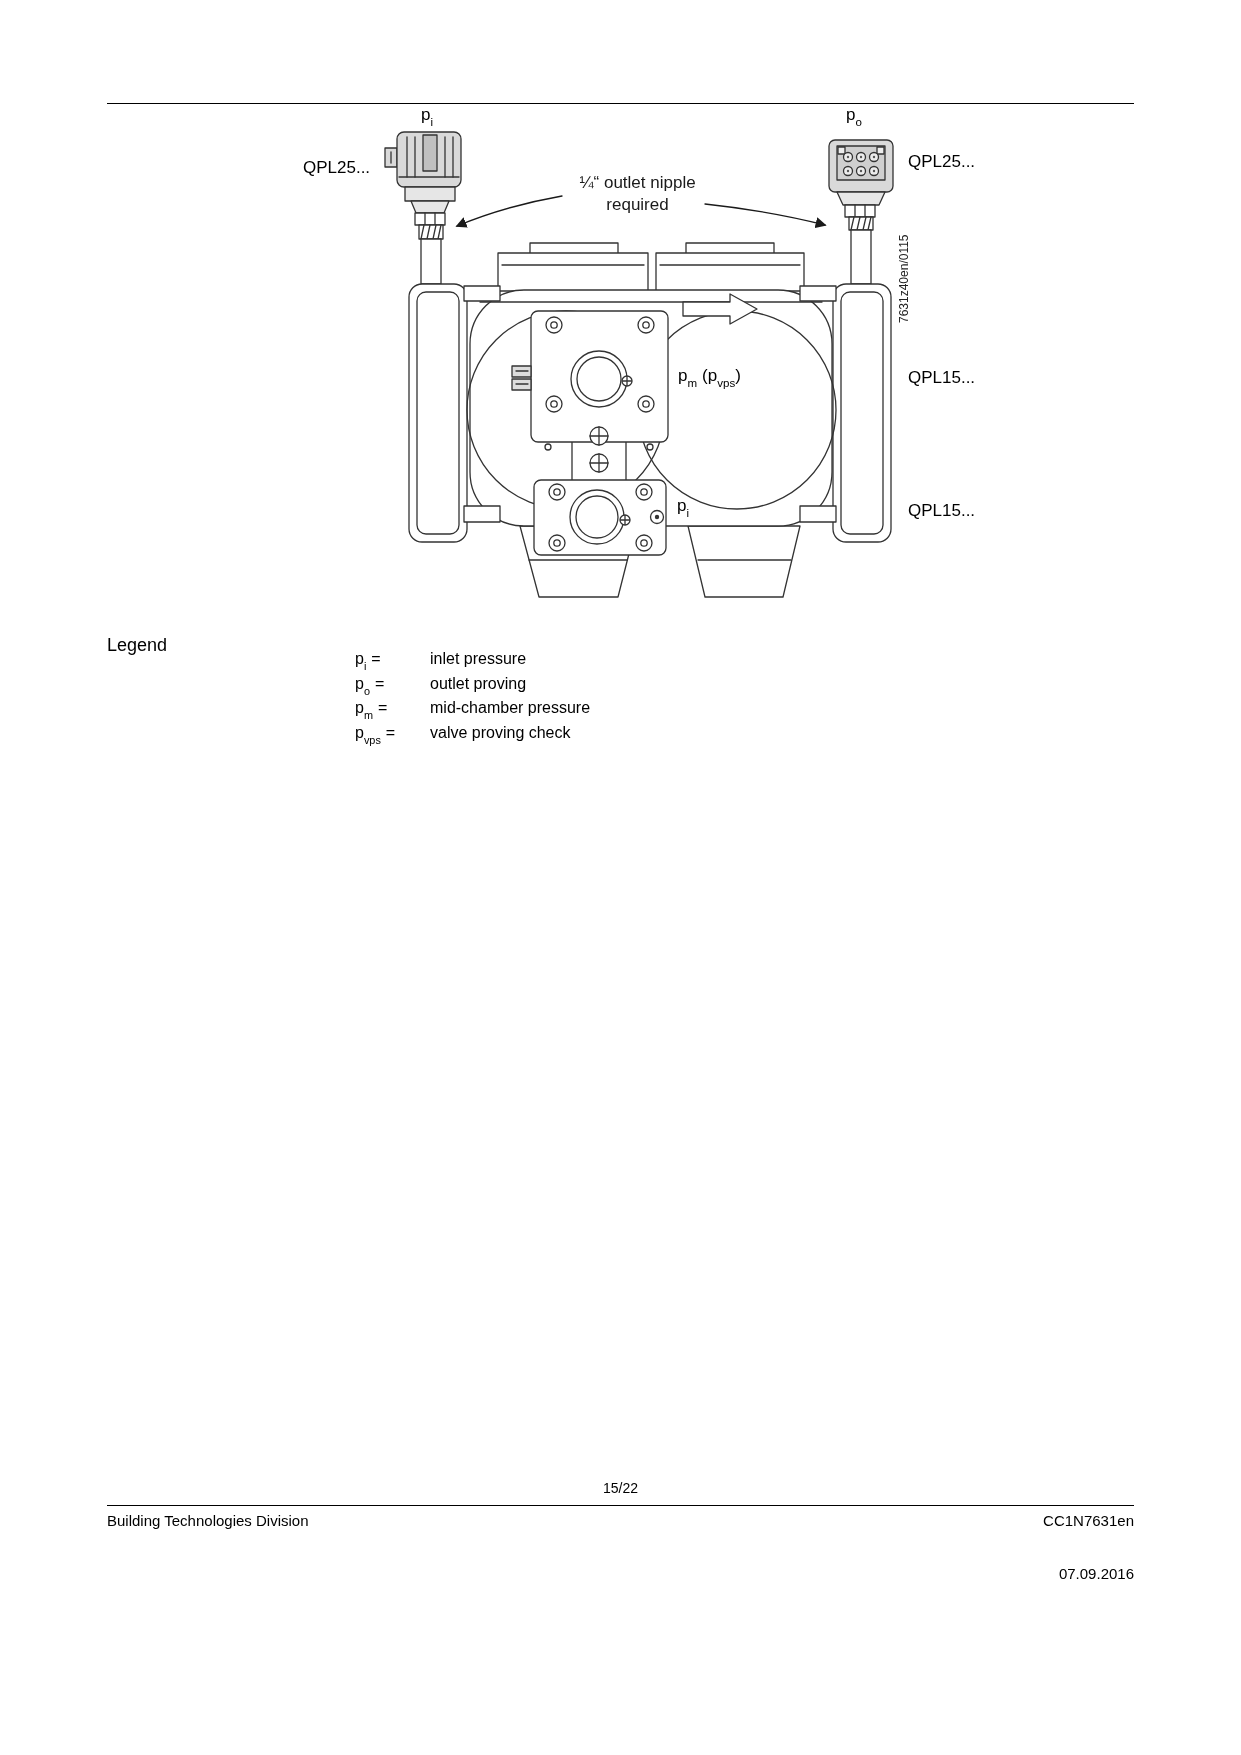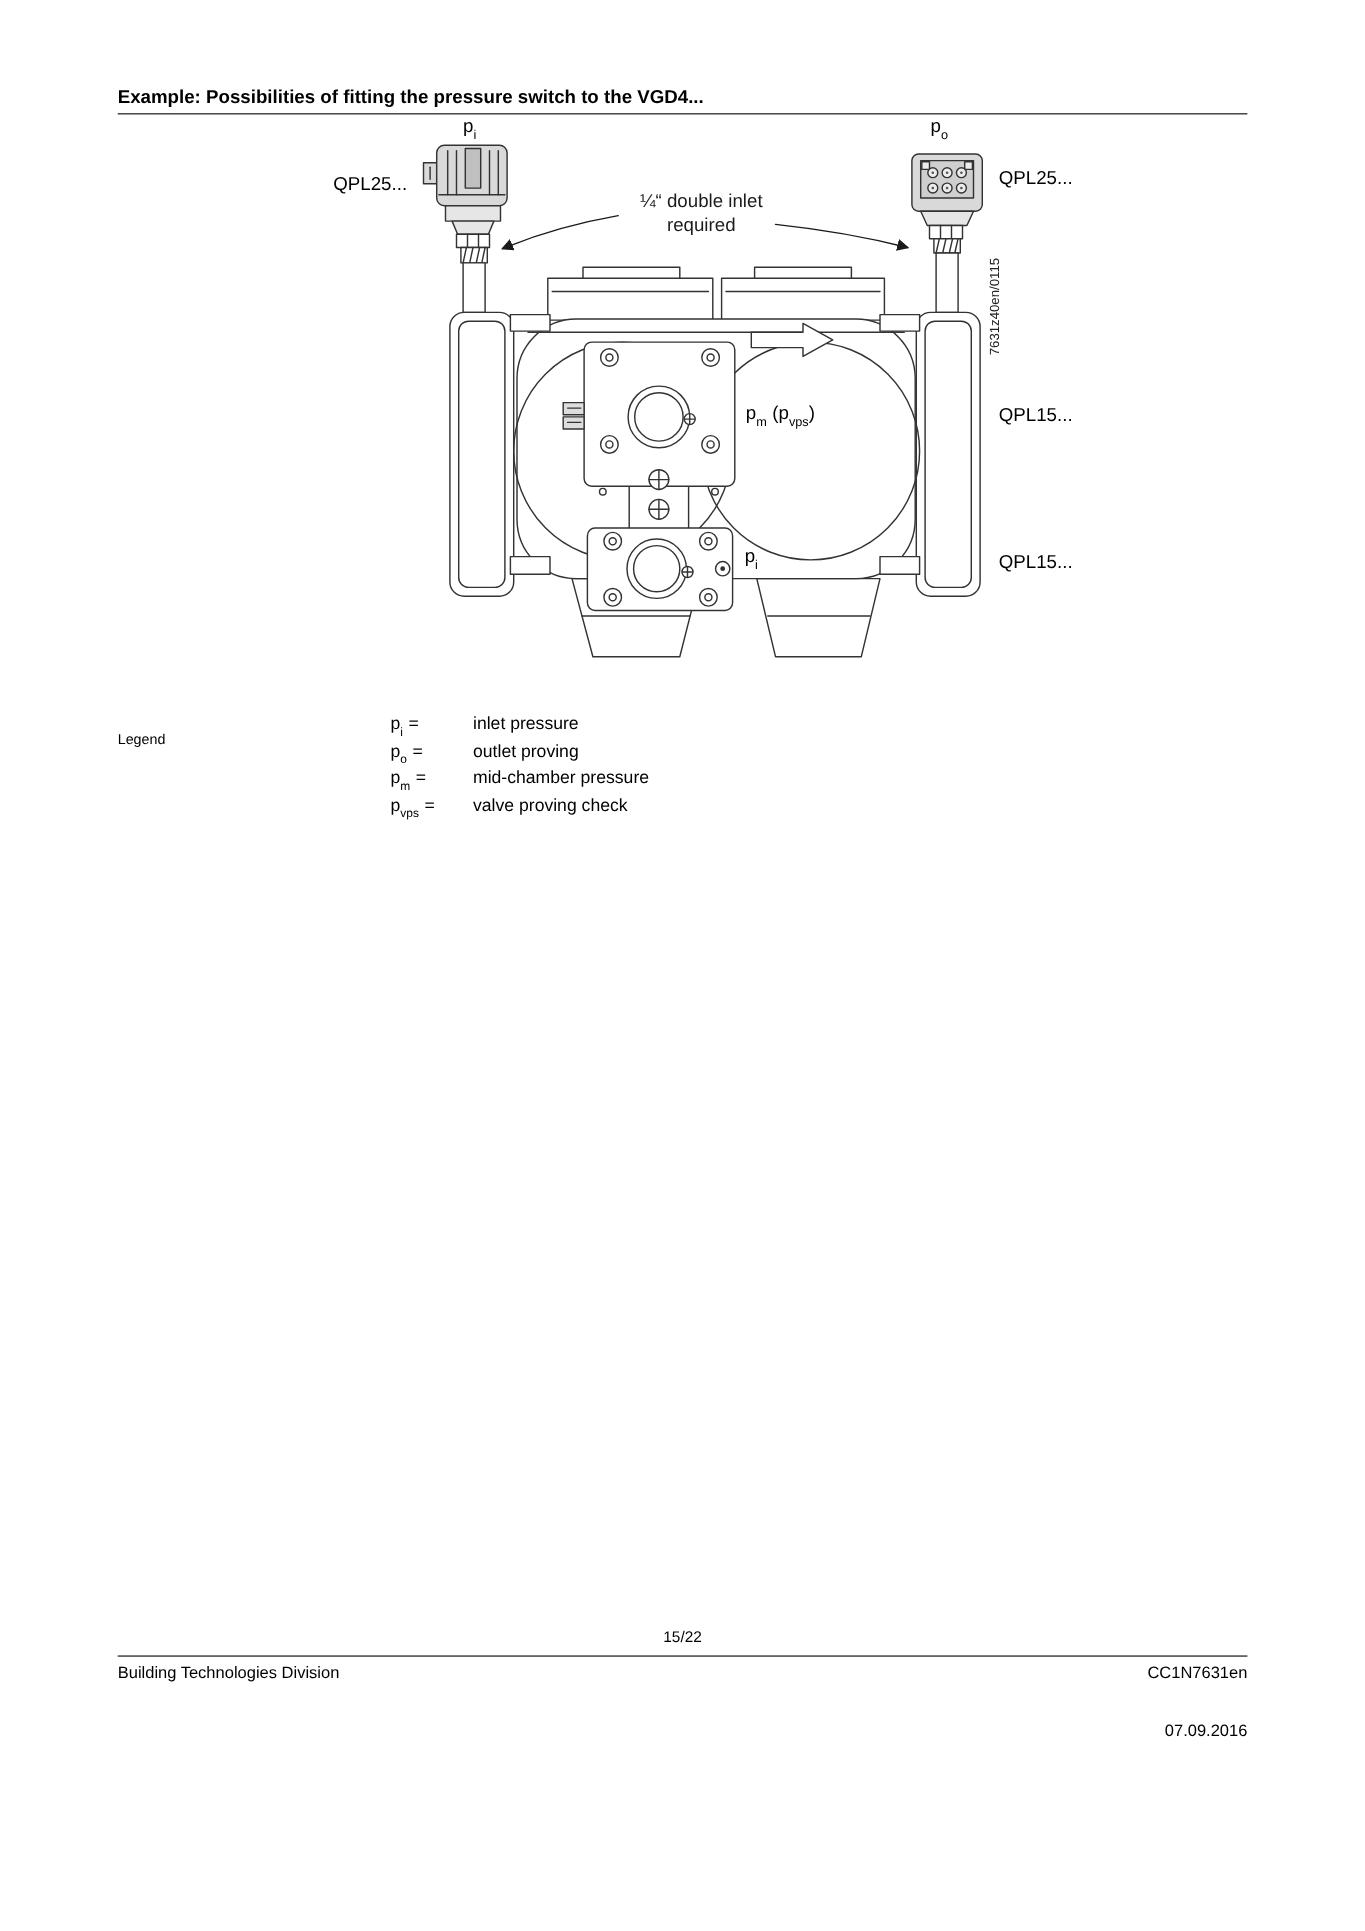--- a/index.html
+++ b/index.html
@@ -16,35 +16,34 @@
   .drawing { position:absolute; left:0; top:0; }
   .lbl { position:absolute; font-size:17px; line-height:20px; white-space:nowrap; }
   .bold { font-weight:normal; }
   .lbl sub, .legend-sym sub { font-size:0.68em; line-height:0; position:relative; top:0.18em; }
   .note { text-align:center; font-weight:normal; font-size:17px; line-height:22px; color:#1a1a1a; }
   .gap { margin-left:5px; }
   .vref {
     position:absolute; left:897px; top:323px; font-size:12px; color:#222;
     white-space:nowrap; transform:rotate(-90deg); transform-origin:0 0;
   }
-  .legend-heading { left:107px; top:664px; font-size:13px; }
+  .legend-heading { left:107px; top:635px; font-size:18px; }
   .legend { left:355px; top:650px; font-size:16px; }
   .legend-row { display:flex; height:24.5px; align-items:flex-start; }
   .legend-sym { width:75px; white-space:nowrap; }
   .legend-sym .eq { margin-left:5px; }
   .pagenum { left:107px; top:1480px; width:1027px; text-align:center; font-size:14px; }
   .footer-row { left:107px; top:1512px; width:1027px; display:flex; justify-content:space-between; font-size:15px; }
   .footer-date { left:107px; top:1532px; width:1027px; text-align:right; font-size:15px;margin-top:33px; }
 </style>
 </head>
 <body>
 
 <div class="page">
 
-  <div class="abs title">Example: Possibilities of fitting the pressure switch to the VGD4...</div>
   <div class="abs rule rule-top"></div>
 
   <svg class="drawing" width="1241" height="660" viewBox="0 0 1241 660">
     <defs>
       <marker id="arrow" viewBox="0 0 10 10" refX="8.5" refY="5" markerWidth="8.5" markerHeight="8.5" orient="auto-start-reverse">
         <path d="M0,0 L10,5 L0,10 z" fill="#1a1a1a" stroke="none"></path>
       </marker>
     </defs>
 
     <g stroke="#333" stroke-width="1.3" fill="none" stroke-linejoin="round" stroke-linecap="round">
@@ -204,21 +203,21 @@
 
   <div class="lbl bold" style="left:846px; top:105px;">
     <span>p</span><sub>o</sub>
   </div>
 
   <div class="lbl bold" style="left:303px; top:158px;">QPL25...</div>
 
   <div class="lbl bold" style="left:908px; top:152px;">QPL25...</div>
 
   <div class="lbl note" style="left:550px; top:172px; width:175px;">
-    <div>¼“ double inlet</div>
+    <div>¼“ outlet nipple</div>
     <div>required</div>
   </div>
 
   <div class="vref">7631z40en/0115</div>
 
   <div class="lbl bold" style="left:678px; top:366px;">
     <span>p</span><sub>m</sub><span class="gap">(p</span><sub>vps</sub><span>)</span>
   </div>
 
   <div class="lbl bold" style="left:908px; top:368px;">QPL15...</div>

